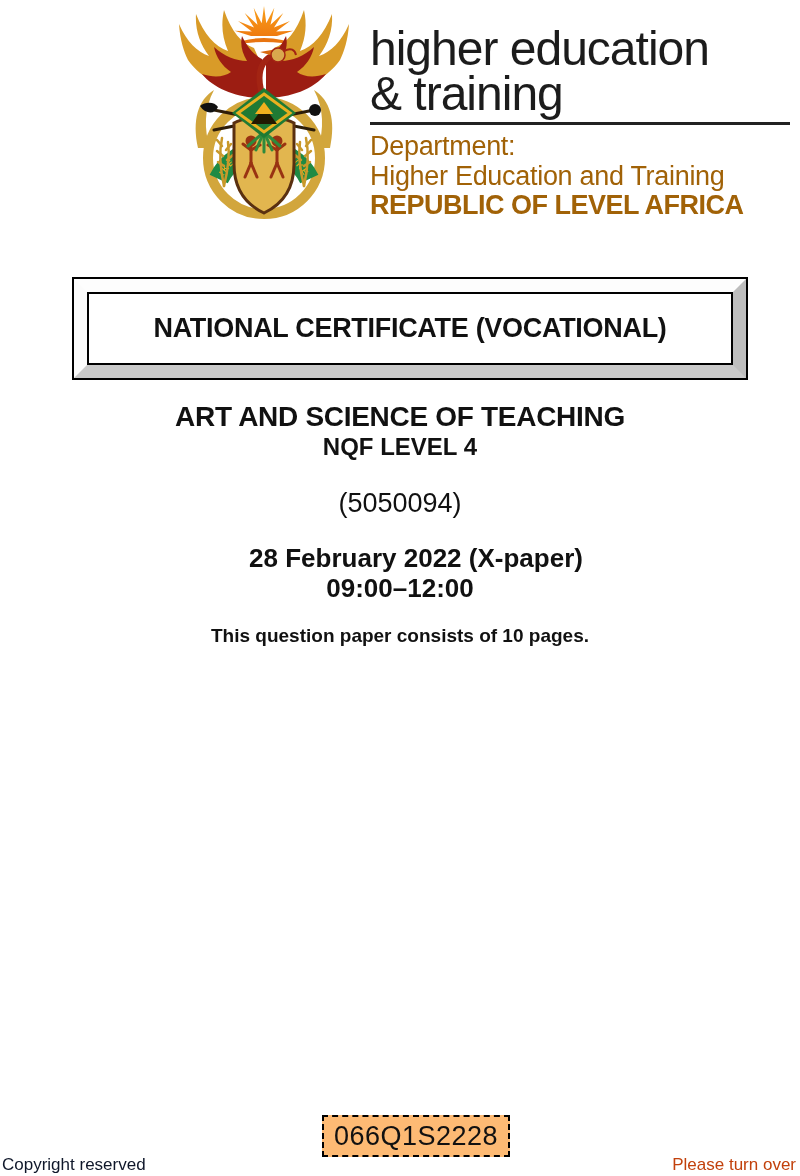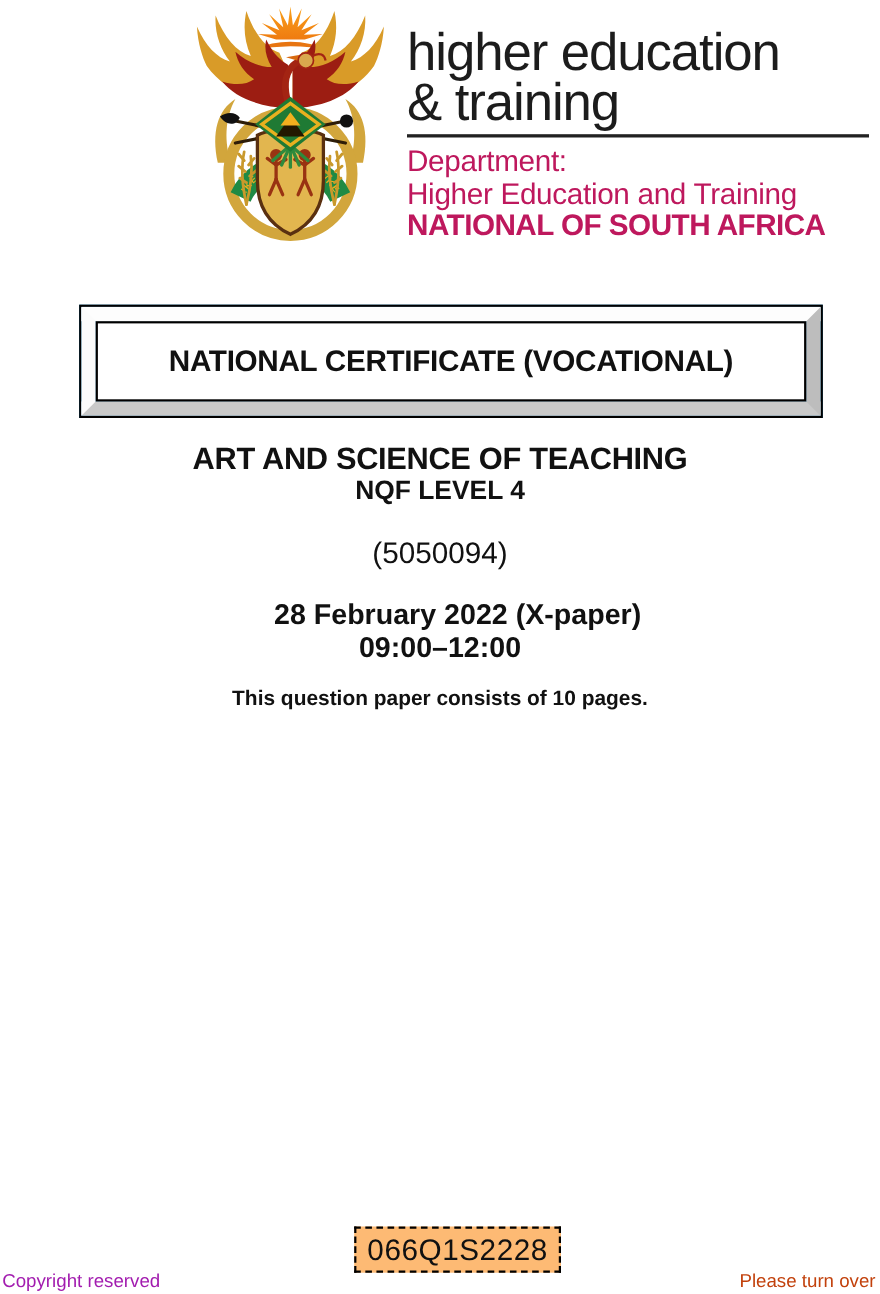--- a/index.html
+++ b/index.html
@@ -37,21 +37,21 @@
   }
   .brand-divider {
     border: none;
     border-top: 3px solid #222;
     margin: 6px 0 7px 0;
     width: 100%;
   }
   .dept-line {
     font-size: 27px;
     line-height: 29.5px;
-    color: #be185d;
+    color: #a16207;
     letter-spacing: -0.3px;
     white-space: nowrap;
   }
   .dept-country {
     font-weight: bold;
     letter-spacing: -0.5px;
   }
 
   
   .nc-box-outer {
@@ -144,21 +144,21 @@
   .exam-number {
     font-size: 27px;
     letter-spacing: 0.5px;
     white-space: nowrap;
   }
   .footer-left {
     position: absolute;
     left: 2px;
     bottom: 1px;
     font-size: 17px;
-    color: #a21caf;
+    color: #0f172a;
   }
   .footer-right {
     position: absolute;
     right: 4px;
     bottom: 1px;
     font-size: 17px;
     color: #c2410c;
     margin-top: 10px;
   }
 </style>
@@ -256,21 +256,21 @@
       <polygon points="100,96 109,108 91,108" fill="#F2B01E"></polygon>
     </g>
   </svg>
 
   <div class="brand-block">
     <div class="brand-line">higher education</div>
     <div class="brand-line">&amp; training</div>
     <hr class="brand-divider">
     <div class="dept-line">Department:</div>
     <div class="dept-line">Higher Education and Training</div>
-    <div class="dept-line dept-country">NATIONAL OF SOUTH AFRICA</div>
+    <div class="dept-line dept-country">REPUBLIC OF LEVEL AFRICA</div>
   </div>
 
   <div class="nc-box-outer">
     <div class="nc-box-bevel">
       <div class="nc-box-inner">
         <span class="nc-title">NATIONAL CERTIFICATE (VOCATIONAL)</span>
       </div>
     </div>
   </div>
 

